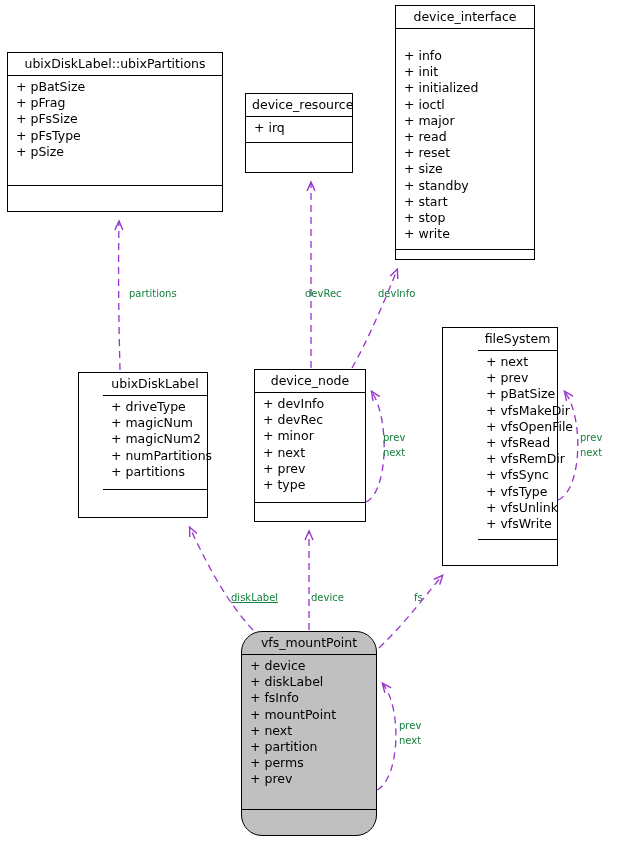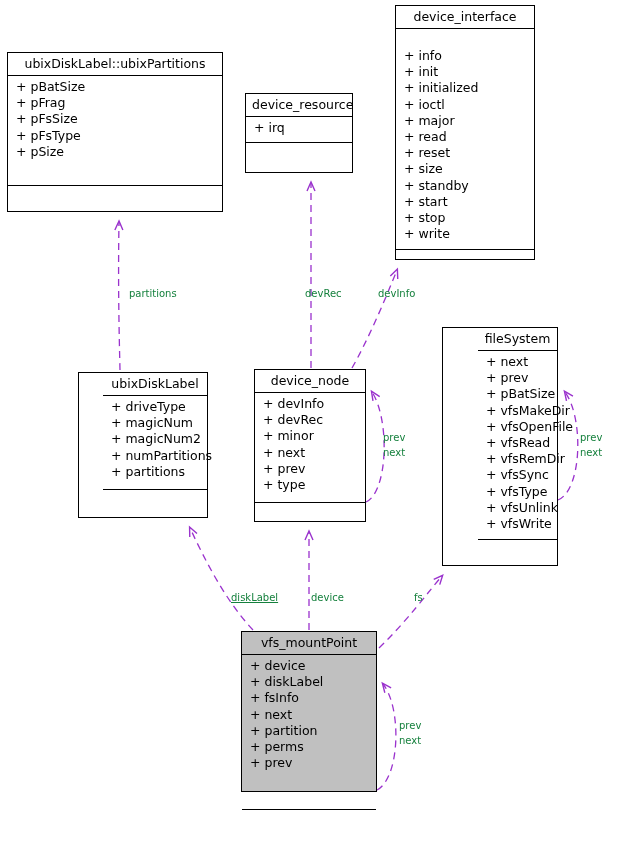--- a/index.html
+++ b/index.html
@@ -194,26 +194,27 @@
       <div class="row">+ vfsRead</div>
       <div class="row">+ vfsRemDir</div>
       <div class="row">+ vfsSync</div>
       <div class="row">+ vfsType</div>
       <div class="row">+ vfsUnlink</div>
       <div class="row">+ vfsWrite</div>
     </div>
     <div class="uml-methods"></div>
   </div>
 
-  <div class="uml-class highlight" style="left:241px; top:631px; width:136px; height:161px;">
+  <div class="uml-class highlight" style="left:241px; top:631px; width:136px; height:205px;border-radius:21px;">
     <div class="uml-title">vfs_mountPoint</div>
     <div class="uml-attrs" style="height:155px;">
       <div class="row">+ device</div>
       <div class="row">+ diskLabel</div>
       <div class="row">+ fsInfo</div>
+      <div class="row">+ mountPoint</div>
       <div class="row">+ next</div>
       <div class="row">+ partition</div>
       <div class="row">+ perms</div>
       <div class="row">+ prev</div>
     </div>
     <div class="uml-methods"></div>
   </div>
 
   <div class="edge-label" style="left:129px; top:286px;">partitions</div>
 

